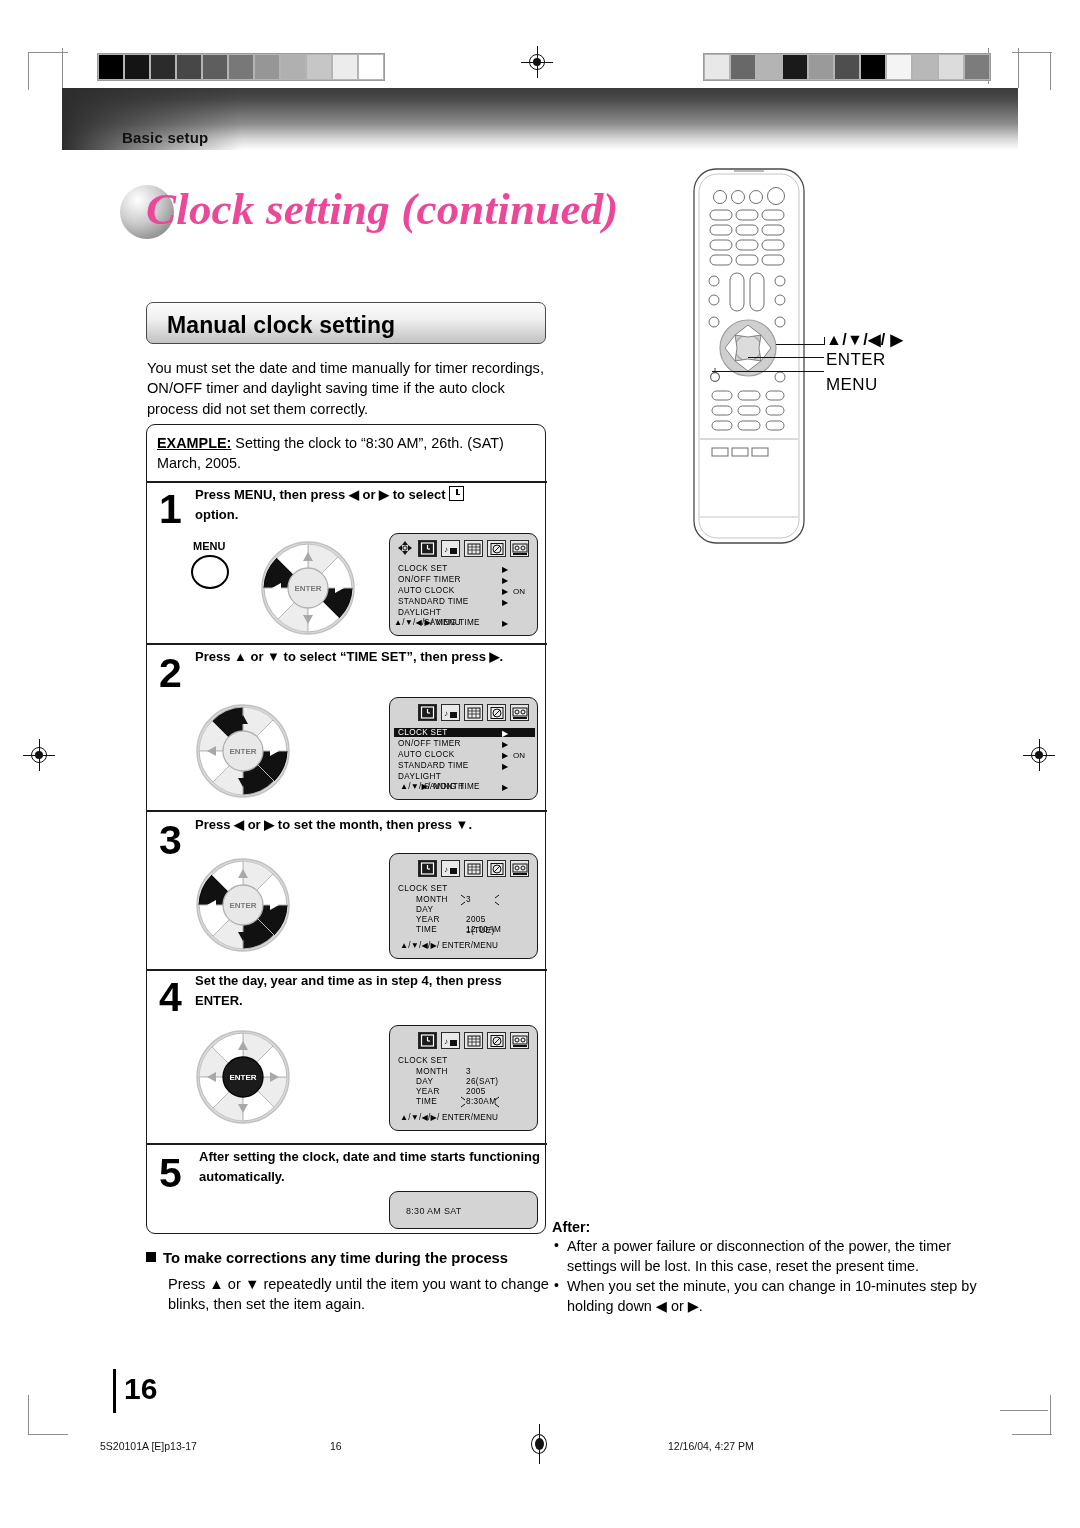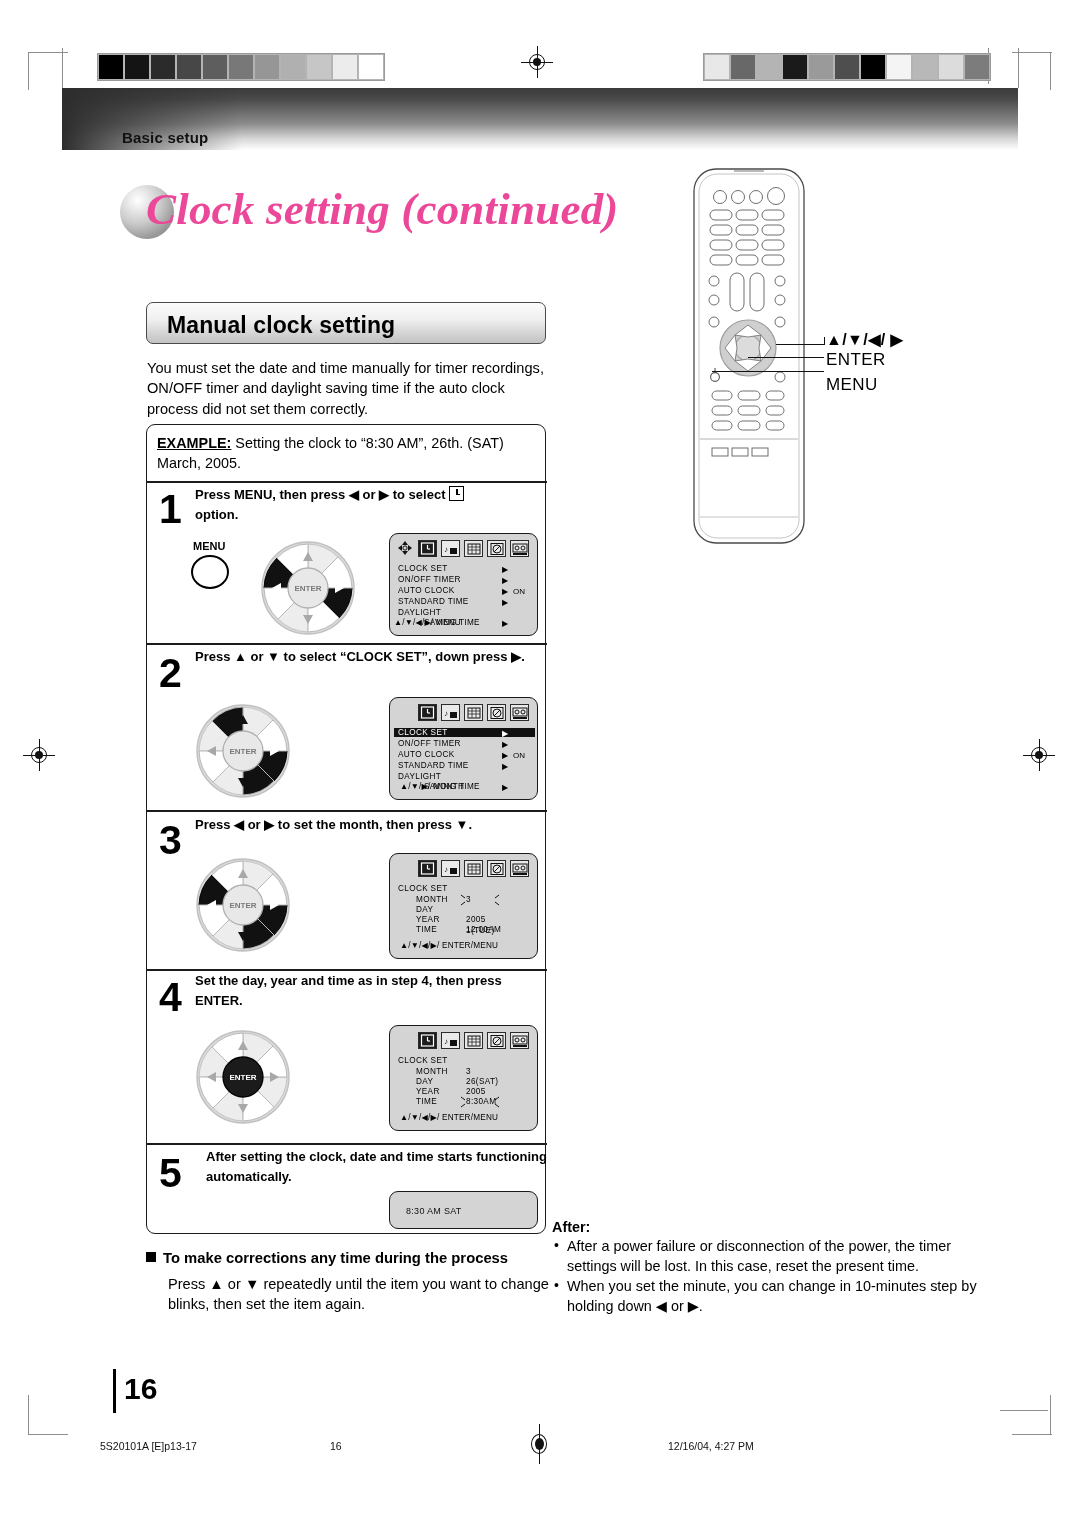--- a/index.html
+++ b/index.html
@@ -338,21 +338,21 @@
         <div class="osd-row" style="left: 8px; top: 63px;">STANDARD TIME</div>
         <div class="osd-arrow" style="left: 112px; top: 63.5px;">▶</div>
         <div class="osd-row" style="left: 8px; top: 74px;">DAYLIGHT</div>
         <div class="osd-row" style="left: 34px; top: 84px;">SAVING TIME</div>
         <div class="osd-arrow" style="left: 112px; top: 84.5px;">▶</div>
         <div class="osd-foot" style="left: 4px; bottom: 8px; margin-top: 15px;">▲/▼/◀/▶/ MENU</div>
       </div>
     <div class="proc-div" style="top:218px;"></div>
 
     <div class="step-num" style="left:12px; top:228px;">2</div>
-    <div class="step-txt" style="left:48px; top:222px; width:342px;">Press ▲ or ▼ to select “CLOCK SET”, down press ▶.</div>
+    <div class="step-txt" style="left:48px; top:222px; width:342px;">Press ▲ or ▼ to select “TIME SET”, then press ▶.</div>
 
     <div class="navpad" id="nav2" style="left:48px; top:278px;"><svg width="96" height="96" viewBox="0 0 96 96">
           <circle cx="48" cy="48" r="46" fill="#d9d9d9" stroke="#c0c0c0" stroke-width="1.4"></circle>
           <path d="M48 4 A44 44 0 0 1 78 17 L60 35 A22 22 0 0 0 48 31 Z" fill="#ededed" stroke="#c4c4c4" stroke-width="1"></path>
           <path d="M48 92 A44 44 0 0 1 18 79 L36 61 A22 22 0 0 0 48 65 Z" fill="#ededed" stroke="#c4c4c4" stroke-width="1"></path>
           <path d="M4 48 A44 44 0 0 1 17 18 L35 36 A22 22 0 0 0 31 48 Z" fill="#ededed" stroke="#c4c4c4" stroke-width="1"></path>
           <path d="M92 48 A44 44 0 0 1 79 78 L61 60 A22 22 0 0 0 65 48 Z" fill="#111" stroke="#000" stroke-width="1"></path>
           <path d="M17 18 A44 44 0 0 1 48 4 L48 31 A22 22 0 0 0 35 36 Z" fill="#111" stroke="#b8b8b8" stroke-width="1"></path>
           <path d="M79 78 A44 44 0 0 1 48 92 L48 65 A22 22 0 0 0 61 60 Z" fill="#111" stroke="#b8b8b8" stroke-width="1"></path>
           <path d="M78 17 A44 44 0 0 1 92 48 L65 48 A22 22 0 0 0 60 35 Z" fill="#ffffff" stroke="#b8b8b8" stroke-width="1"></path>
@@ -545,21 +545,21 @@
             <line x1="3" y1="3" x2="7" y2="6" stroke="#111" stroke-width="1"></line>
             <line x1="3" y1="13" x2="7" y2="10" stroke="#111" stroke-width="1"></line>
             <line x1="41" y1="3" x2="37" y2="6" stroke="#111" stroke-width="1"></line>
             <line x1="41" y1="13" x2="37" y2="10" stroke="#111" stroke-width="1"></line>
           </svg></div>
         <div class="osd-foot" style="left: 10px; bottom: 8px;">▲/▼/◀/▶/ ENTER/MENU</div>
       </div>
     <div class="proc-div" style="top:718px;"></div>
 
     <div class="step-num" style="left:12px; top:728px;">5</div>
-    <div class="step-txt" style="left:59px; top:722px; width:342px;">After setting the clock, date and time starts functioning automatically.</div>
+    <div class="step-txt" style="left:52px; top:722px; width:342px;">After setting the clock, date and time starts functioning automatically.</div>
 
     <div class="clockbox" style="left:242px; top:766px; width:149px; height:38px;">
       <div class="ctxt">8:30 AM  SAT</div>
     </div>
   </div>
 
   <div id="corr-head">
     <span id="corr-sq"></span><span>To make corrections any time during the process</span>
   </div>
   <div id="corr-body">Press ▲ or ▼ repeatedly until the item you want to change blinks, then set the item again.</div>

